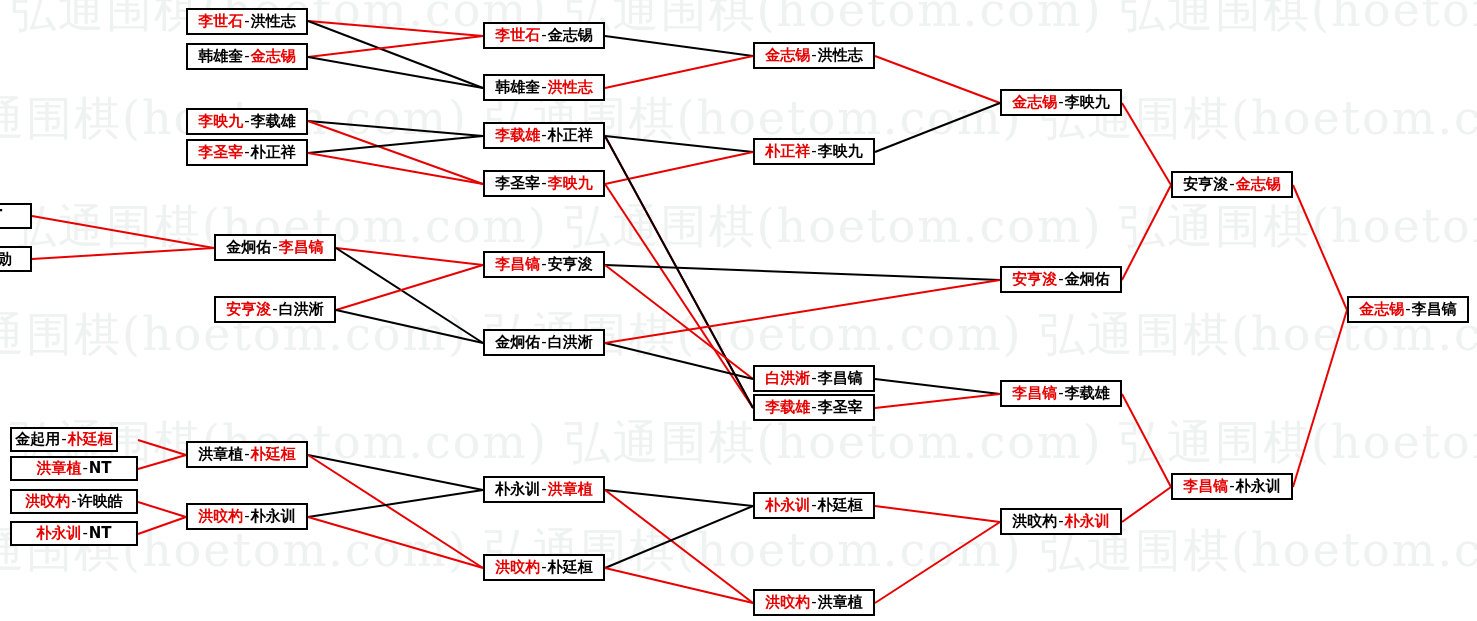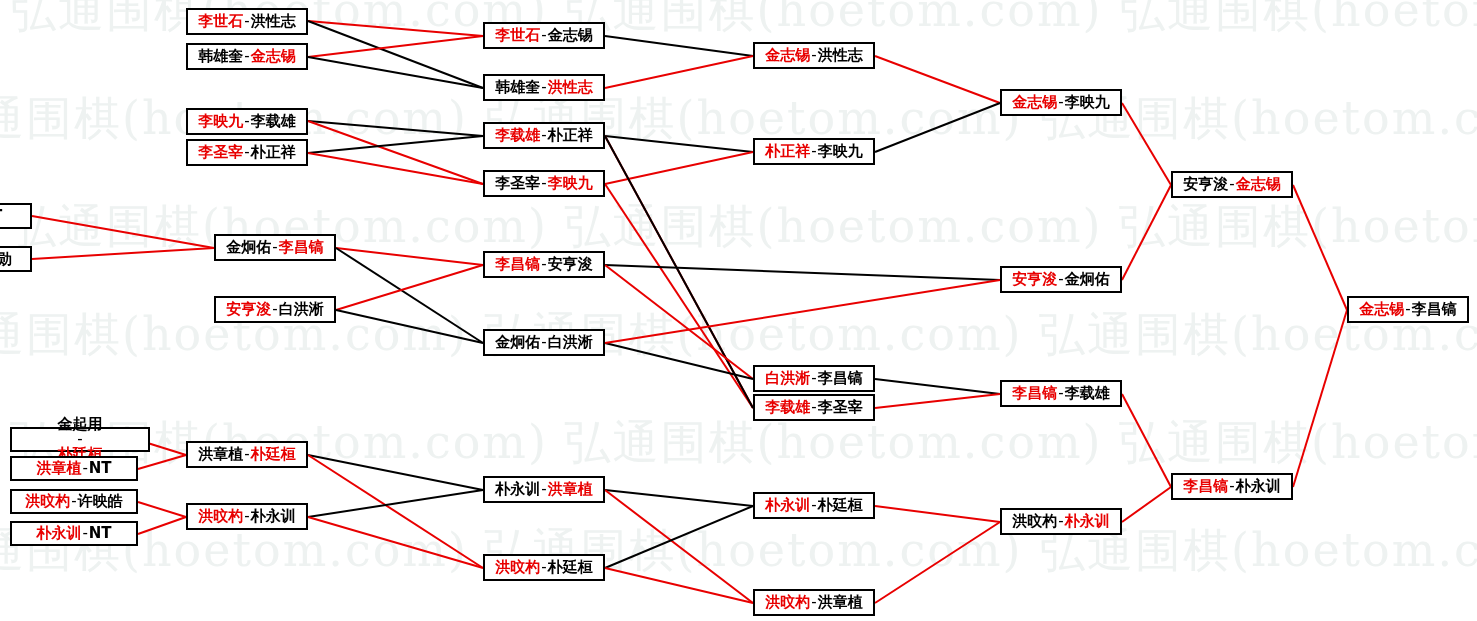--- a/index.html
+++ b/index.html
@@ -110,21 +110,21 @@
       <div class="mbox" style="left: 186px; top: 108px; width: 122px; height: 27px;">
         <span class="p w">李映九</span>
         <span class="sep">-</span>
         <span class="p l">李载雄</span>
       </div>
       <div class="mbox" style="left: 186px; top: 139px; width: 122px; height: 27px;">
         <span class="p w">李圣宰</span>
         <span class="sep">-</span>
         <span class="p l">朴正祥</span>
       </div>
-      <div class="mbox" style="left: 10px; top: 427px; width: 140px; height: 25px; flex-direction: column;">
+      <div class="mbox" style="left: 10px; top: 427px; width: 108px; height: 25px;">
         <span class="p l">金起用</span>
         <span class="sep">-</span>
         <span class="p w">朴廷桓</span>
       </div>
       <div class="mbox" style="left: 10px; top: 456px; width: 128px; height: 25px;">
         <span class="p w">洪章植</span>
         <span class="sep">-</span>
         <span class="p l">NT</span>
       </div>
       <div class="mbox" style="left: 10px; top: 489px; width: 128px; height: 25px;">

